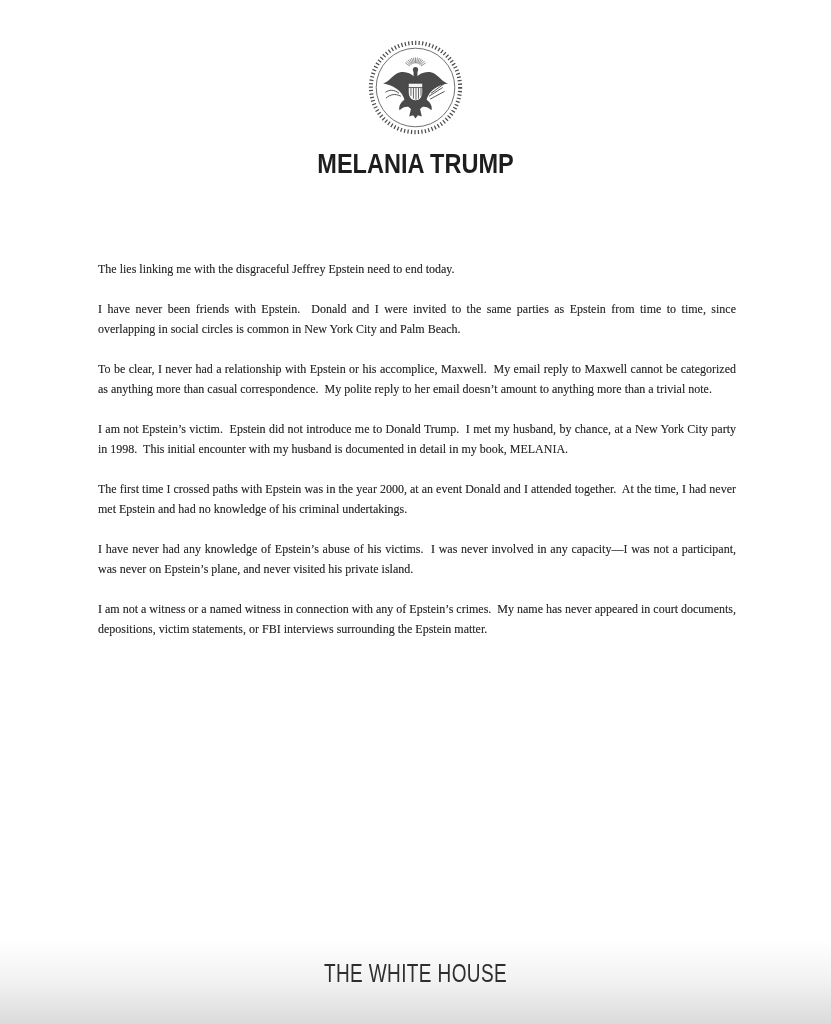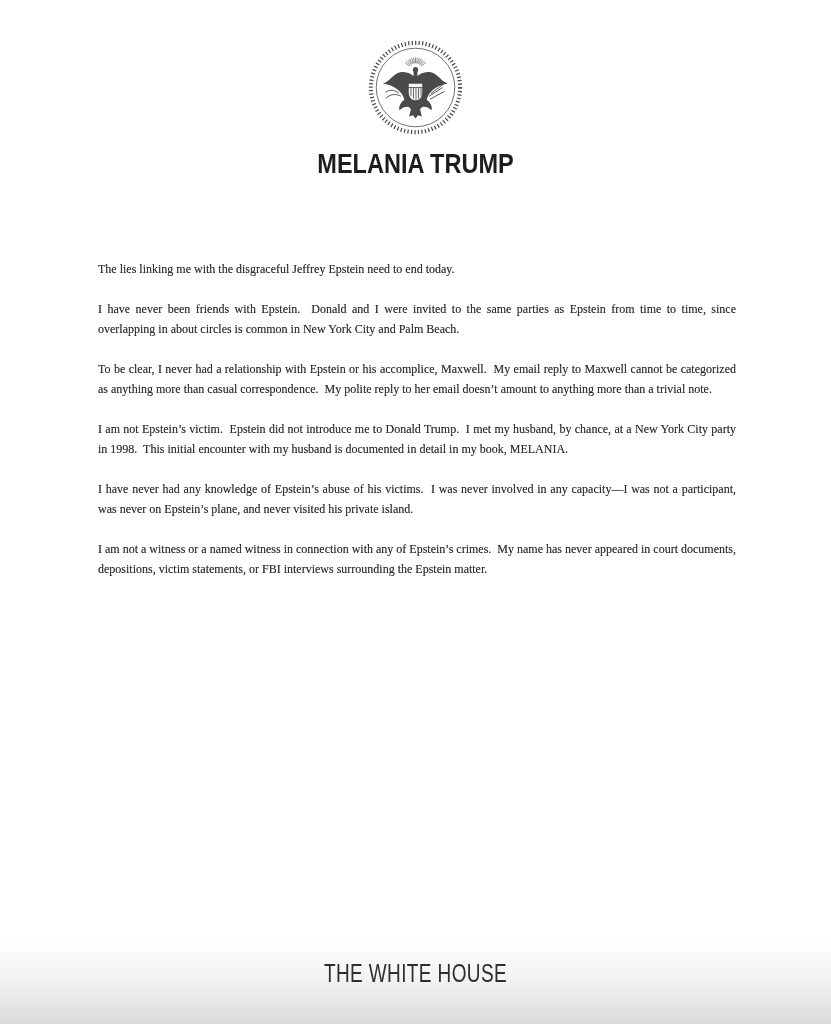--- a/index.html
+++ b/index.html
@@ -122,22 +122,23 @@
         <line x1="53.1" y1="50.5" x2="53.1" y2="61.5"></line>
         <line x1="55.7" y1="50.5" x2="55.7" y2="58.5"></line>
       </g>
     </svg>
   </div>
 
   <h1 class="masthead">MELANIA TRUMP</h1>
 
   <div class="letter-body">
     <p>The lies linking me with the disgraceful Jeffrey Epstein need to end today.</p>
-    <p>I have never been friends with Epstein.  Donald and I were invited to the same parties as Epstein from time to time, since overlapping in about circles is common in New York City and Palm Beach.</p>
+    <p>I have never been friends with Epstein.  Donald and I were invited to the same parties as Epstein from time to time, since overlapping in social circles is common in New York City and Palm Beach.</p>
     <p>To be clear, I never had a relationship with Epstein or his accomplice, Maxwell.  My email reply to Maxwell cannot be categorized as anything more than casual correspondence.  My polite reply to her email doesn’t amount to anything more than a trivial note.</p>
     <p>I am not Epstein’s victim.  Epstein did not introduce me to Donald Trump.  I met my husband, by chance, at a New York City party in 1998.  This initial encounter with my husband is documented in detail in my book, MELANIA.</p>
+    <p>The first time I crossed paths with Epstein was in the year 2000, at an event Donald and I attended together.  At the time, I had never met Epstein and had no knowledge of his criminal undertakings.</p>
     <p>I have never had any knowledge of Epstein’s abuse of his victims.  I was never involved in any capacity—I was not a participant, was never on Epstein’s plane, and never visited his private island.</p>
     <p>I am not a witness or a named witness in connection with any of Epstein’s crimes.  My name has never appeared in court documents, depositions, victim statements, or FBI interviews surrounding the Epstein matter.</p>
   </div>
 
   <div class="footer-wordmark">THE WHITE HOUSE</div>
 
 </div>
 
 </body></html>

